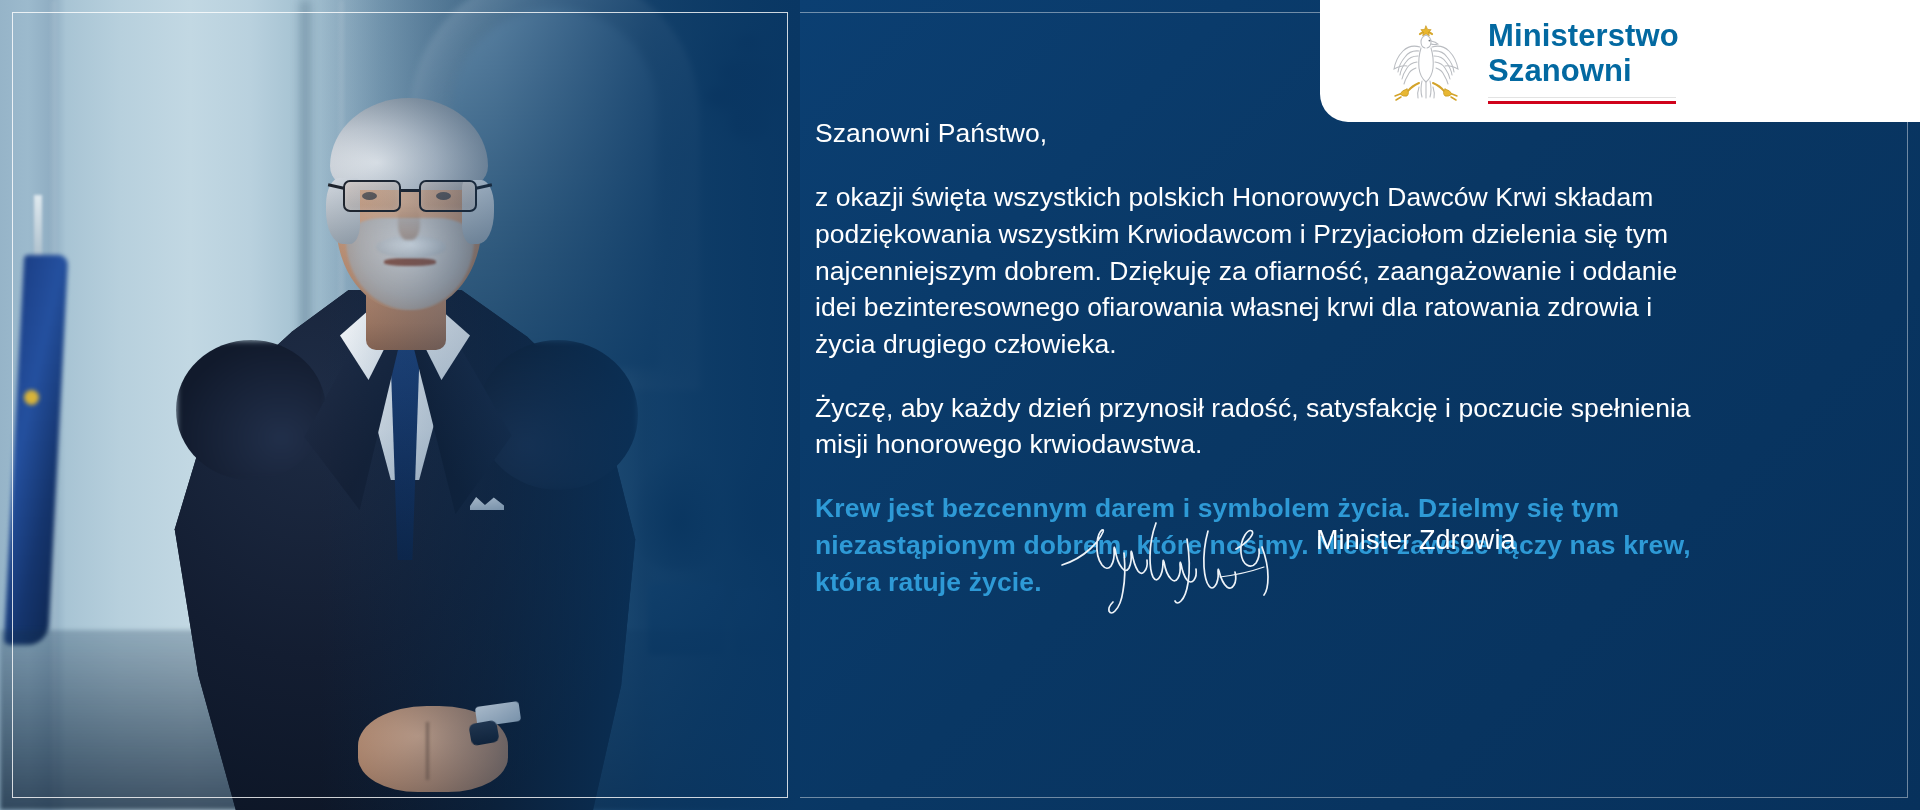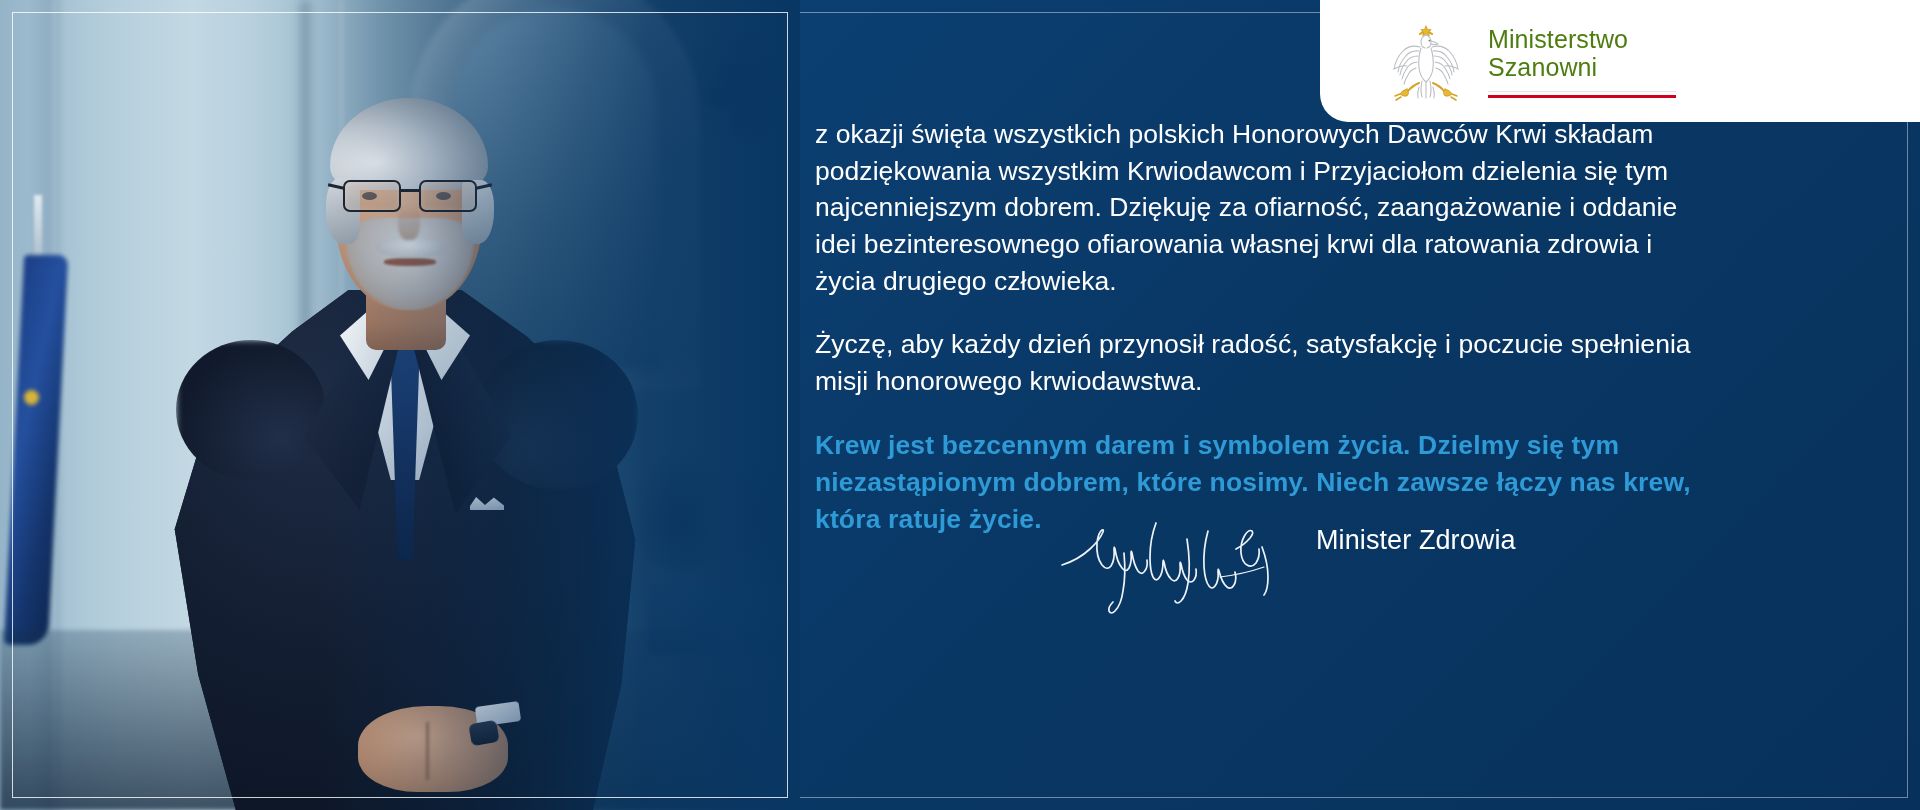--- a/index.html
+++ b/index.html
@@ -279,21 +279,21 @@
     width:600px; height:122px;
     background:#ffffff;
     border-radius:0 0 0 28px;
     display:flex; align-items:center;
     padding-left:66px;
     gap:22px;
   }
   .eagle { width:80px; height:84px; flex:0 0 auto; }
   .logo-text { display:flex; flex-direction:column; }
   .logo-line1, .logo-line2 {
-    font-size:25px; font-weight:400; color:#4d7c0f; line-height:1.14;
+    font-size:31px; font-weight:700; color:#0369a1; line-height:1.14;
     letter-spacing:.1px;
   }
   .logo-rule {
     margin-top:9px; width:188px; height:7px;
     background:linear-gradient(180deg,#ffffff 0 48%, #d0021b 48% 100%);
     border-top:1px solid #e3e3e3;
   }
 
   
   .letter {
@@ -447,20 +447,21 @@
         </g>
       </svg>
       <div class="logo-text">
         <div class="logo-line1">Ministerstwo</div>
         <div class="logo-line2">Szanowni</div>
         <div class="logo-rule"></div>
       </div>
     </div>
 
     <div class="letter">
+      <div class="salutation">Szanowni Państwo,</div>
       <div class="para">z okazji święta wszystkich polskich Honorowych Dawców Krwi składam podziękowania wszystkim Krwiodawcom i Przyjaciołom dzielenia się tym najcenniejszym dobrem. Dziękuję za ofiarność, zaangażowanie i oddanie idei bezinteresownego ofiarowania własnej krwi dla ratowania zdrowia i życia drugiego człowieka.</div>
       <div class="para">Życzę, aby każdy dzień przynosił radość, satysfakcję i poczucie spełnienia misji honorowego krwiodawstwa.</div>
       <div class="para highlight">Krew jest bezcennym darem i symbolem życia. Dzielmy się tym niezastąpionym dobrem, które nosimy. Niech zawsze łączy nas krew, która ratuje życie.</div>
     </div>
 
     <div class="sign-block">
       <svg class="signature" viewBox="0 0 230 110" aria-hidden="true">
         <g fill="none" stroke="#eef3f8" stroke-width="1.7" stroke-linecap="round" stroke-linejoin="round">
           <path d="M2 56 q16-5 28-16 q9-8 13-17 q1-3-1-2 q-4 3-5 13 q-1 14 5 22 q5 6 9 1 q4-6 3-17 q0-4 1 0 q2 13 7 19 q4 5 7 0 q3-6 2-15 q0-4 1 0 q2 12 6 18 q3 4 6 1 q4-4 3-12"></path>
           <path d="M64 44 q2 22 -1 38 q-2 14 -8 20 q-4 4 -6 0 q-1-4 4-9"></path>

